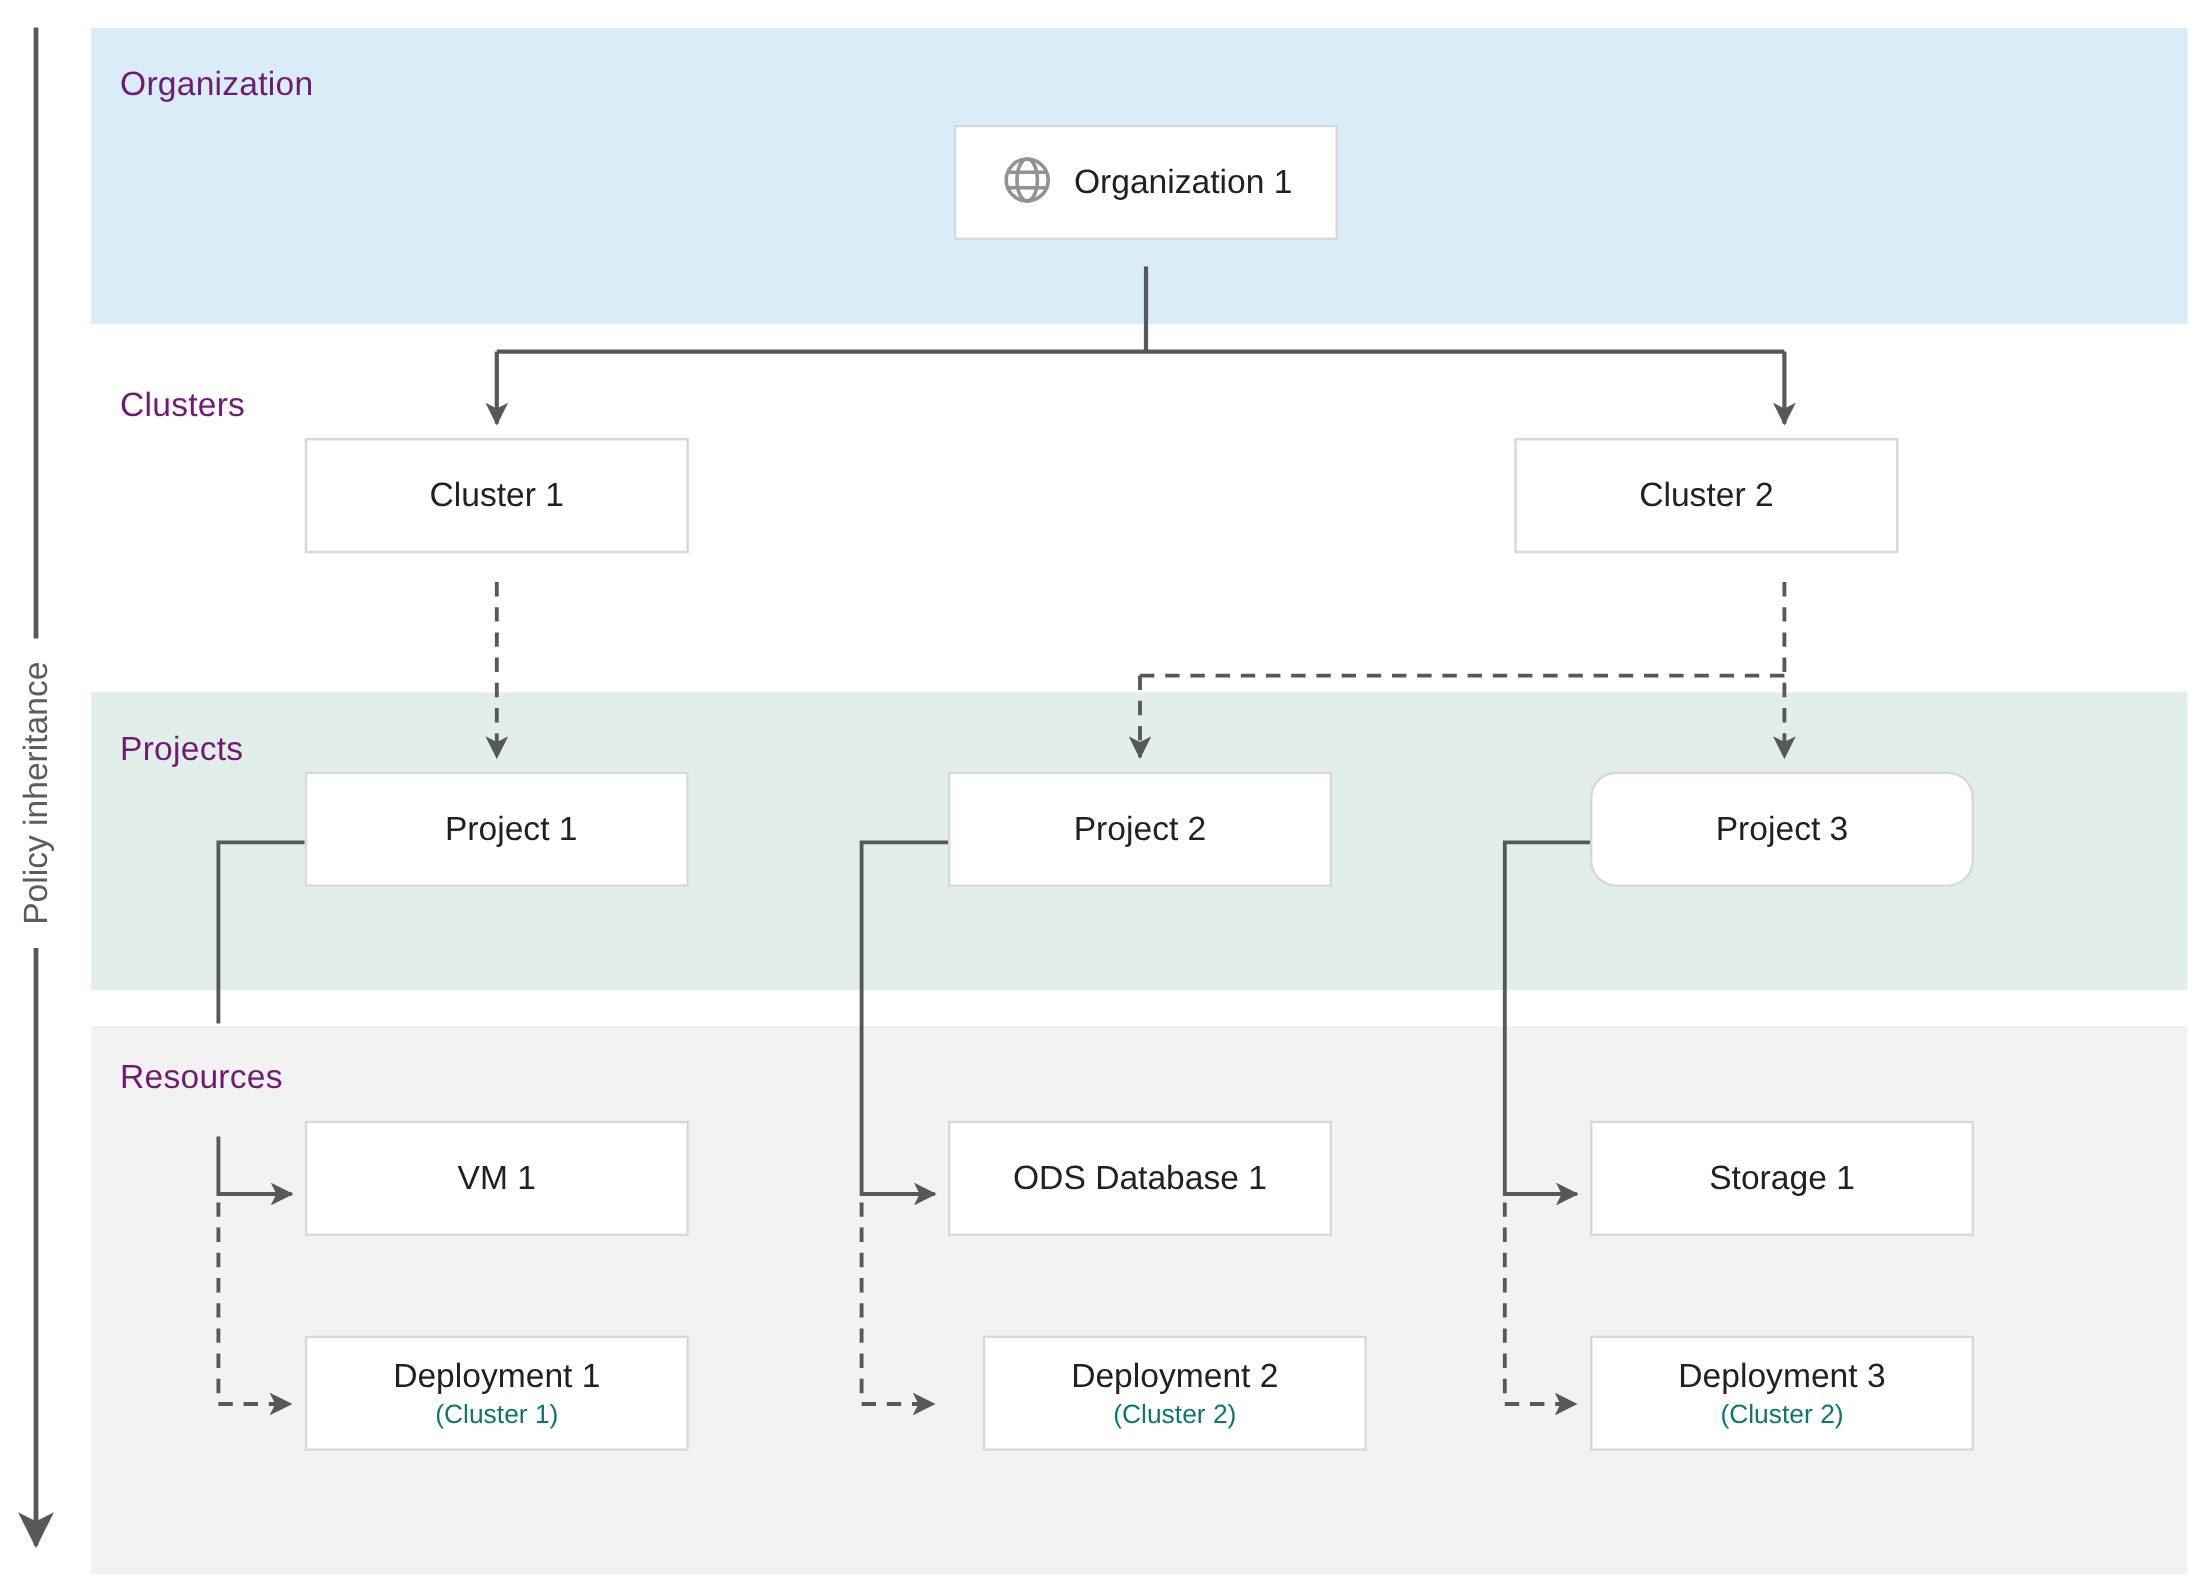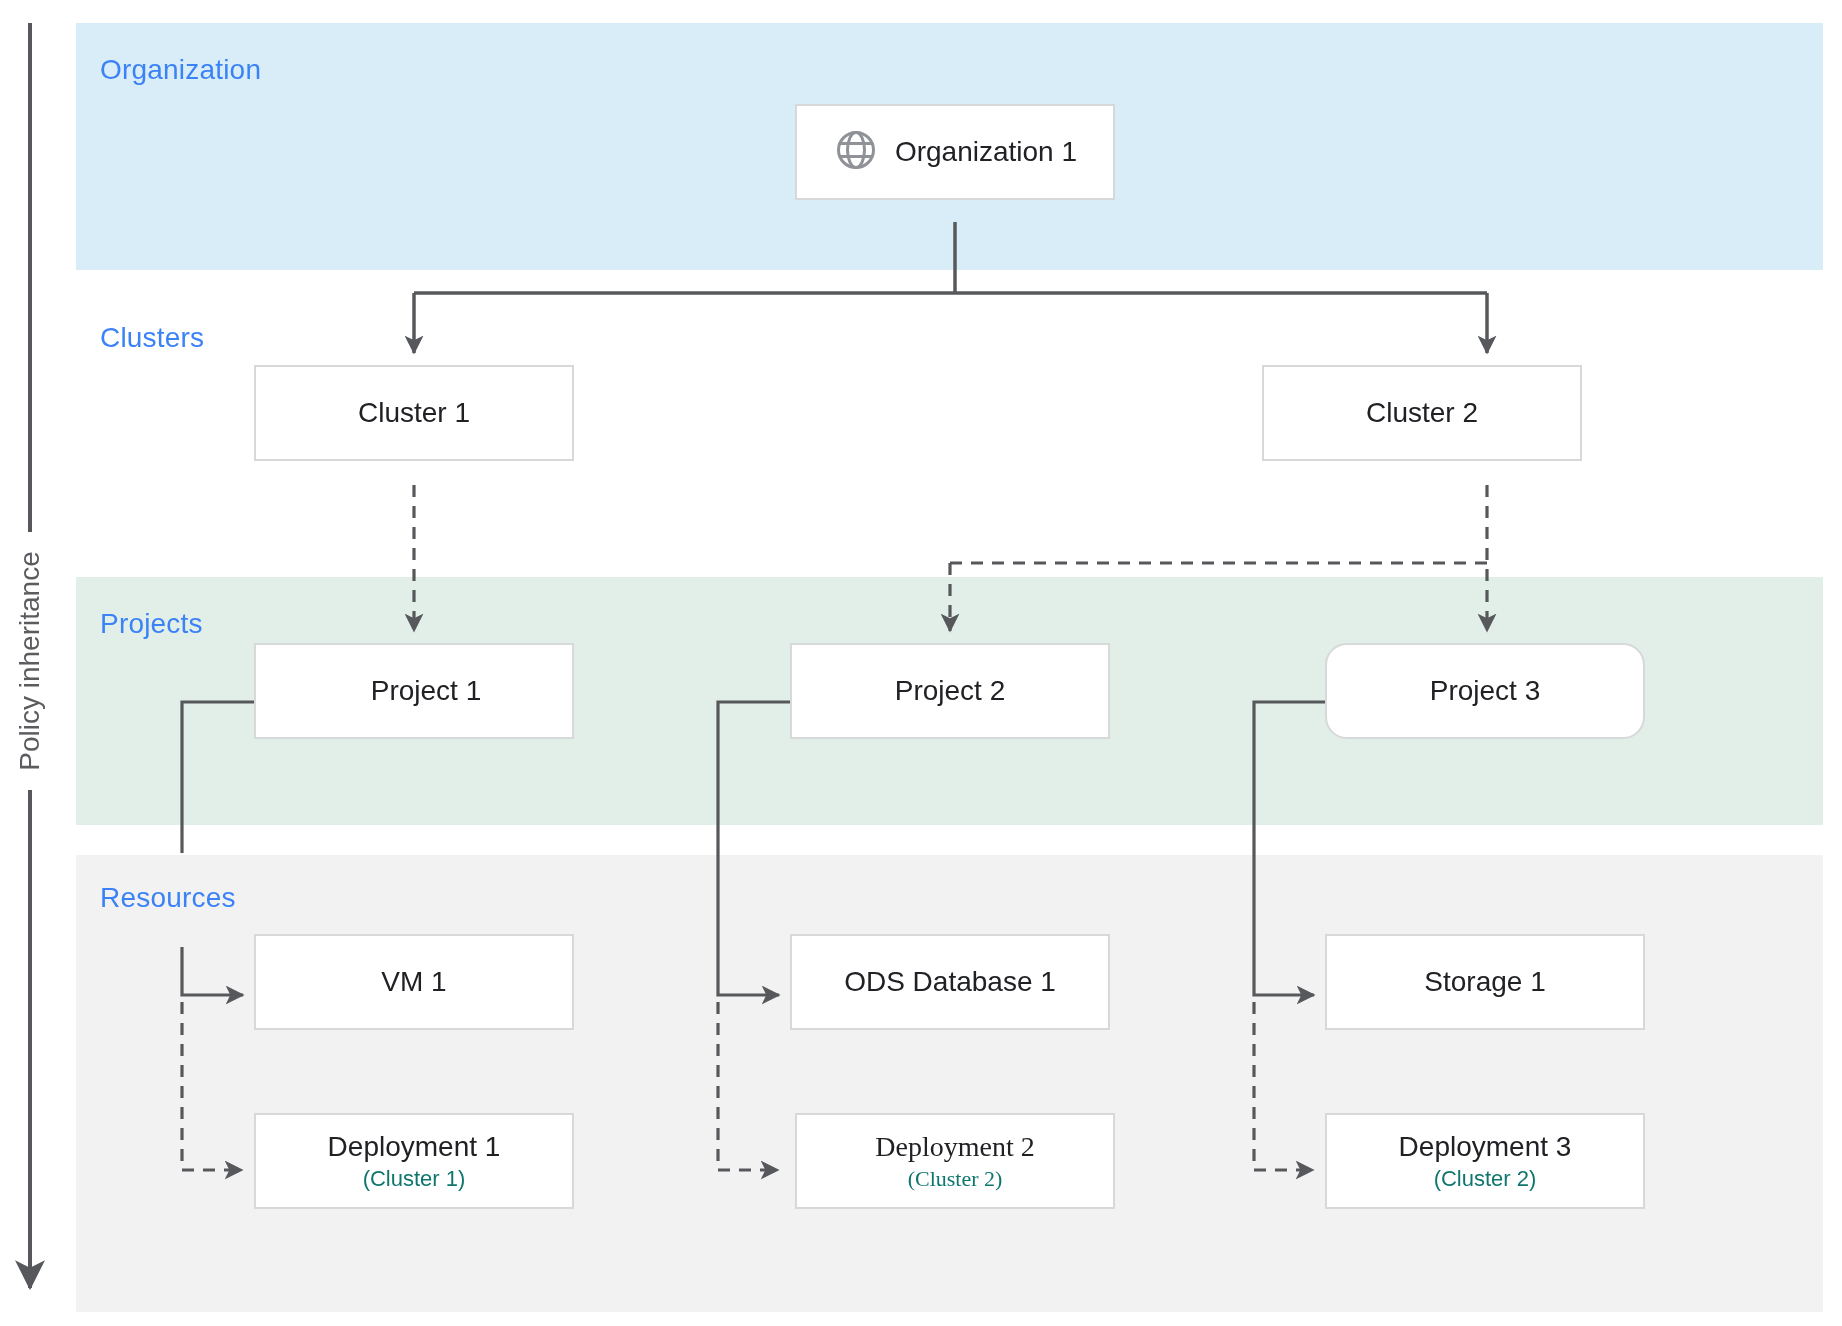--- a/index.html
+++ b/index.html
@@ -13,21 +13,21 @@
   }
   .band { position: absolute; left: 76px; width: 1747px; }
   .band-organization { top: 23px;  height: 247px; background: #d9edf8; }
   .band-projects     { top: 577px; height: 248px; background: #e1efe8; }
   .band-resources    { top: 855px; height: 457px; background: #f2f2f2; }
   .band-label {
     position: absolute;
     left: 100px;
     font-size: 28px;
     line-height: 1;
-    color: #3b82f6;
+    color: #701a75;
     letter-spacing: 0.2px;
   }
   .node {
     position: absolute;
     width: 320px;
     height: 96px;
     background: #ffffff;
     border: 2px solid #d7d8d9;
     box-sizing: border-box;
     display: flex;
@@ -163,21 +163,21 @@
     <span class="node-label">ODS Database 1</span>
   </div>
   <div class="node" style="left:1325px; top:934px;">
     <span class="node-label">Storage 1</span>
   </div>
 
   <div class="node" style="left:254px; top:1113px;">
     <span class="node-label">Deployment 1</span>
     <span class="node-sublabel">(Cluster 1)</span>
   </div>
-  <div class="node" style="left:795px; top:1113px;font-family:Liberation Serif, serif;">
+  <div class="node" style="left:819px; top:1113px;">
     <span class="node-label">Deployment 2</span>
     <span class="node-sublabel">(Cluster 2)</span>
   </div>
   <div class="node" style="left:1325px; top:1113px;">
     <span class="node-label">Deployment 3</span>
     <span class="node-sublabel">(Cluster 2)</span>
   </div>
 
 </div>
 

